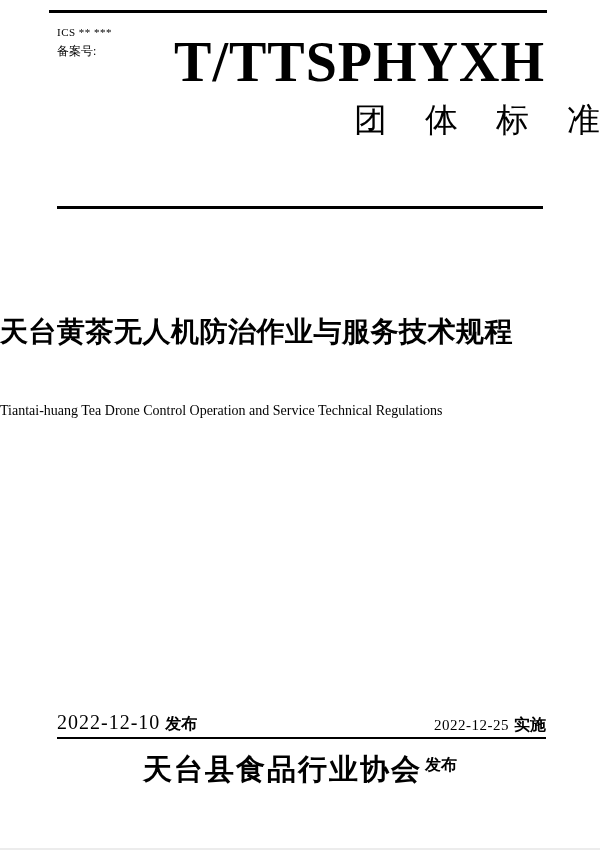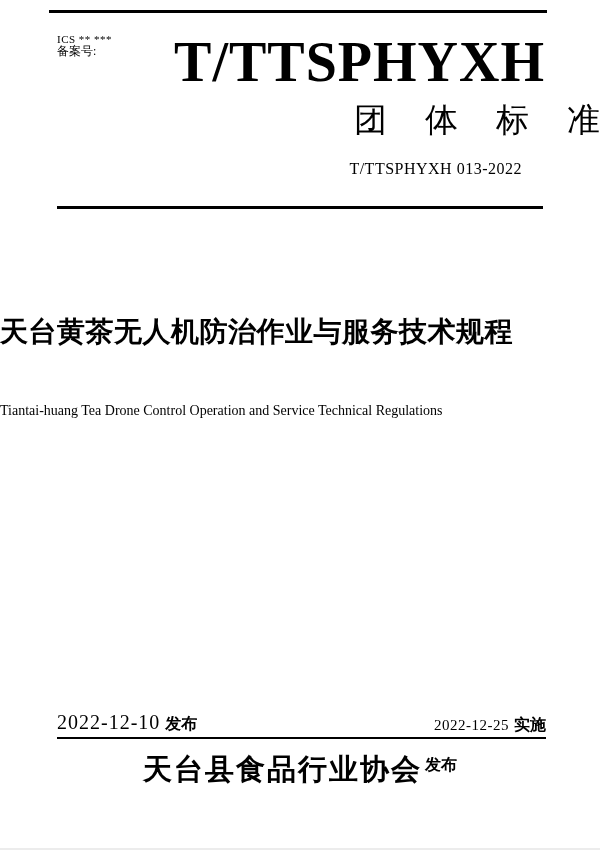--- a/index.html
+++ b/index.html
@@ -28,21 +28,20 @@
     left: 0; right: 0; bottom: 0;
     height: 2px;
     background: #ececec;
   }
   .ics-code {
     position: absolute;
     top: 26px; left: 57px;
     font-size: 11px;
     font-family: "Liberation Serif", serif;
     letter-spacing: 0.5px;
-    margin-top: 7px;
   }
   .filing-label {
     position: absolute;
     top: 43px; left: 57px;
     font-size: 12px;
     font-family: "Liberation Serif", serif;
     text-align: center;
   }
   .org-code {
     position: absolute;
@@ -155,21 +154,20 @@
   <div class="ics-code">ICS ** ***</div>
 
   <div class="filing-label">备案号:</div>
 
   <div class="org-code">T/TTSPHYXH</div>
 
   <div class="std-type">
     <span>团体标准</span>
   </div>
 
-  <div class="std-number">T/TTSPHYXH 013-2022</div>
 
   <div class="rule mid-rule"></div>
 
   <h1 class="title-cn">天台黄茶无人机防治作业与服务技术规程</h1>
 
   <div class="title-en">Tiantai-huang Tea Drone Control Operation and Service Technical Regulations</div>
 
   <div class="date-left">
     <span class="date-num-lg">2022-12-10</span><span class="date-label">发布</span>
   </div>

